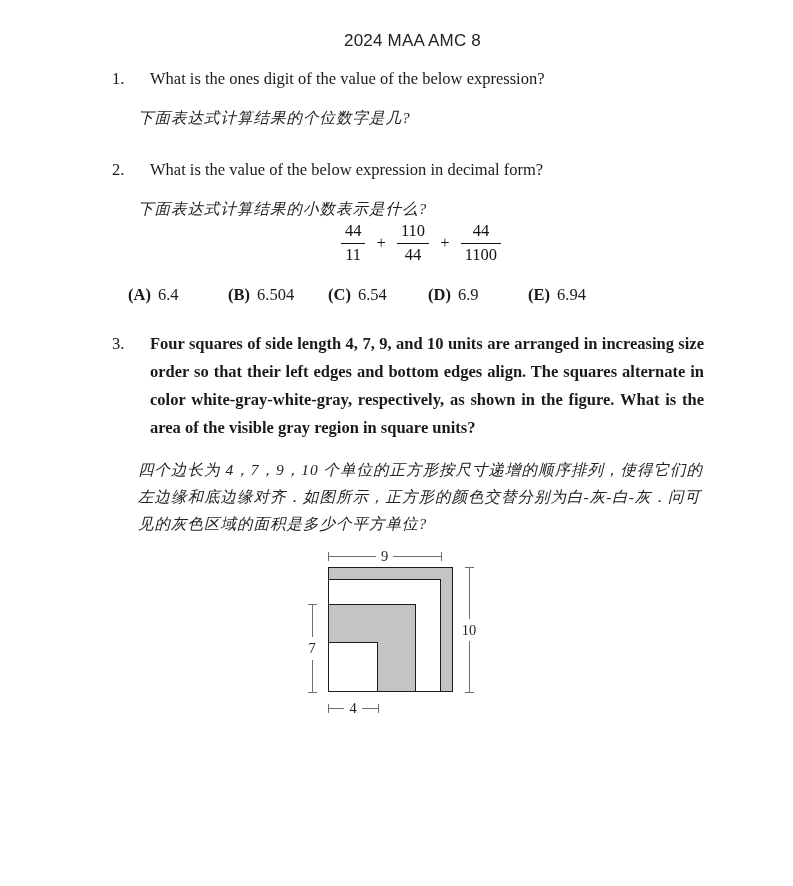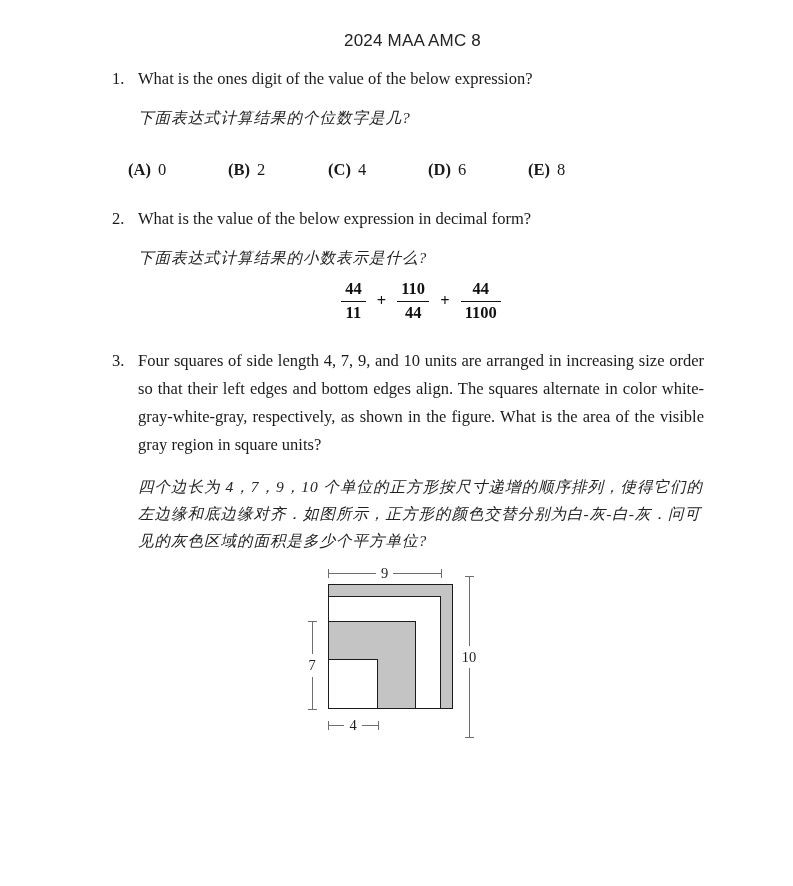--- a/index.html
+++ b/index.html
@@ -35,22 +35,23 @@
   }
   .q-num {
     flex: 0 0 26px;
     font-size: 16.5px;
     line-height: 28px;
   }
   .q-text {
     flex: 1;
     font-size: 16.5px;
     line-height: 28px;
-  }
-  .q-text.justify { text-align: justify; }
+    margin-left: 12px;
+  }
+  .q-text.justify { text-align: justify; font-weight: bold; }
 
   .q-zh {
     margin-left: 138px;
     width: 566px;
     font-size: 15.5px;
     line-height: 27px;
     font-style: italic;
     letter-spacing: 1px;
     color: #222;
   }
@@ -119,56 +120,49 @@
   .dim-h { flex-direction: row; height: 13px; }
   .dim-h .hline { flex: 1; height: 1px; background: #6e6e6e; }
   .dim-h .tick  { width: 1px; height: 9px; background: #6e6e6e; }
   .dim-v { flex-direction: column; width: 13px; }
   .dim-v .vline { flex: 1; width: 1px; background: #6e6e6e; }
   .dim-v .tick  { height: 1px; width: 9px; background: #6e6e6e; }
   .dim-v .dim-label { padding: 4px 0; }
 
   .dim-top    { top: 4px;   left: 22px;  width: 114px; }
   .dim-bottom { top: 156px; left: 22px;  width: 51px;  }
-  .dim-right  { top: 13px;  left: 157px; height: 162px; align-items: center; justify-content: flex-end; }
+  .dim-right  { top: 21px;  left: 157px; height: 126px; align-items: center; justify-content: flex-end; }
   .dim-left   { top: 58px;  left: 0px;   height: 89px;  align-items: center; }
 
   
   .mt-title { margin-top: 14px; }
   .mt-zh1   { margin-top: 11px; }
   .mt-expr1 { margin-top: 21px; }
   .mt-ch1   { margin-top: 29px; }
   .mt-q2    { margin-top: 25px; }
   .mt-zh2   { margin-top: 11px; }
-  .mt-expr2 { margin-top: 9px; font-weight: bold; }
+  .mt-expr2 { margin-top: 0; }
   .mt-ch2   { margin-top: 21px; }
   .mt-q3    { margin-top: 25px; }
   .mt-zh3   { margin-top: 14px; }
   .mt-ch3   { margin-top: 14px; }
 </style>
 </head>
 <body>
 
 <div class="page">
 
   <div class="title">2024 MAA AMC 8</div>
 
   <section class="question">
     <div class="q-row mt-title">
       <span class="q-num">1.</span>
       <span class="q-text">What is the ones digit of the value of the below expression?</span>
     </div>
     <div class="q-zh mt-zh1">下面表达式计算结果的个位数字是几?</div>
-    <div class="choices mt-ch1">
-      <span class="choice"><b>(A)</b><span>0</span></span>
-      <span class="choice"><b>(B)</b><span>2</span></span>
-      <span class="choice"><b>(C)</b><span>4</span></span>
-      <span class="choice"><b>(D)</b><span>6</span></span>
-      <span class="choice"><b>(E)</b><span>8</span></span>
-    </div>
   </section>
 
   <section class="question">
     <div class="q-row mt-q2">
       <span class="q-num">2.</span>
       <span class="q-text">What is the value of the below expression in decimal form?</span>
     </div>
     <div class="q-zh mt-zh2">下面表达式计算结果的小数表示是什么?</div>
     <div class="q-center frac-row mt-expr2">
       <span class="frac">
@@ -179,20 +173,27 @@
       <span class="frac">
         <span class="num">110</span>
         <span class="den">44</span>
       </span>
       <span class="op">+</span>
       <span class="frac">
         <span class="num">44</span>
         <span class="den">1100</span>
       </span>
     </div>
+    <div class="choices mt-ch2">
+      <span class="choice"><b>(A)</b><span>6.4</span></span>
+      <span class="choice"><b>(B)</b><span>6.504</span></span>
+      <span class="choice"><b>(C)</b><span>6.54</span></span>
+      <span class="choice"><b>(D)</b><span>6.9</span></span>
+      <span class="choice"><b>(E)</b><span>6.94</span></span>
+    </div>
   </section>
 
   <section class="question">
     <div class="q-row mt-q3">
       <span class="q-num">3.</span>
       <span class="q-text justify">Four squares of side length 4, 7, 9, and 10 units are arranged in increasing size order so that their left edges and bottom edges align. The squares alternate in color white-gray-white-gray, respectively, as shown in the figure. What is the area of the visible gray region in square units?</span>
     </div>
     <div class="q-zh mt-zh3">四个边长为 4，7，9，10 个单位的正方形按尺寸递增的顺序排列，使得它们的左边缘和底边缘对齐．如图所示，正方形的颜色交替分别为白-灰-白-灰．问可见的灰色区域的面积是多少个平方单位?</div>
 
     <div class="fig-wrap">

